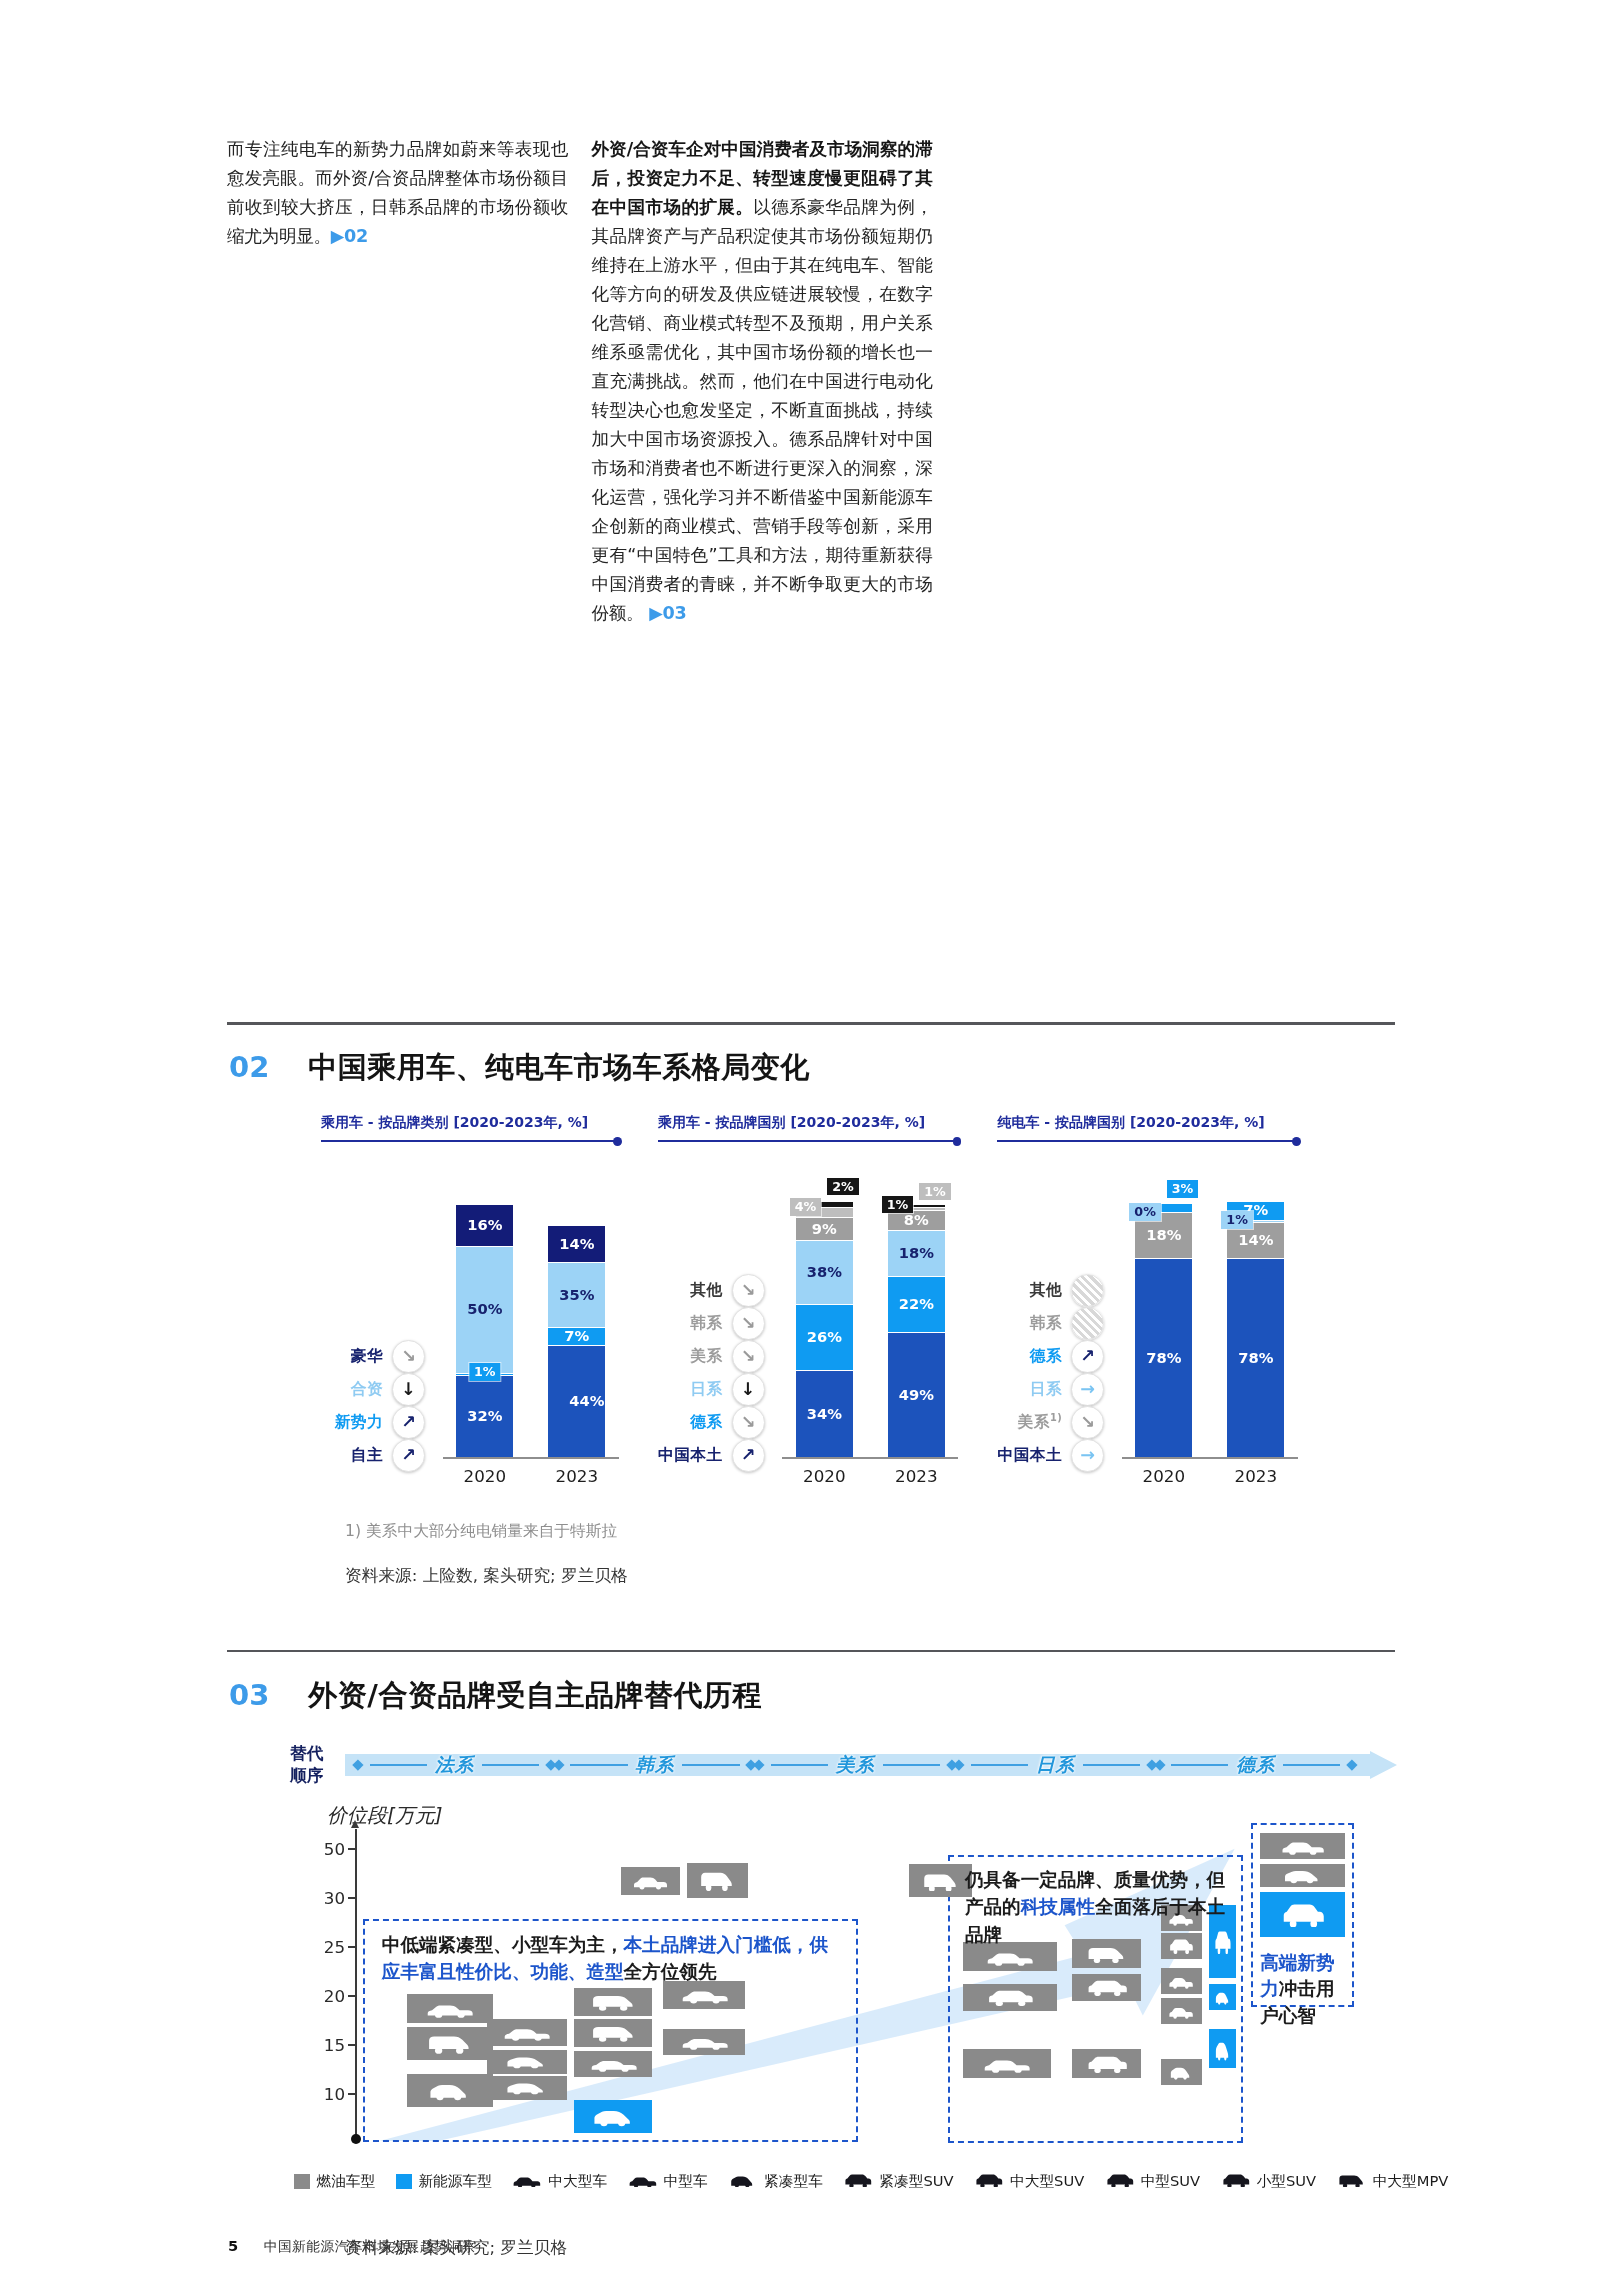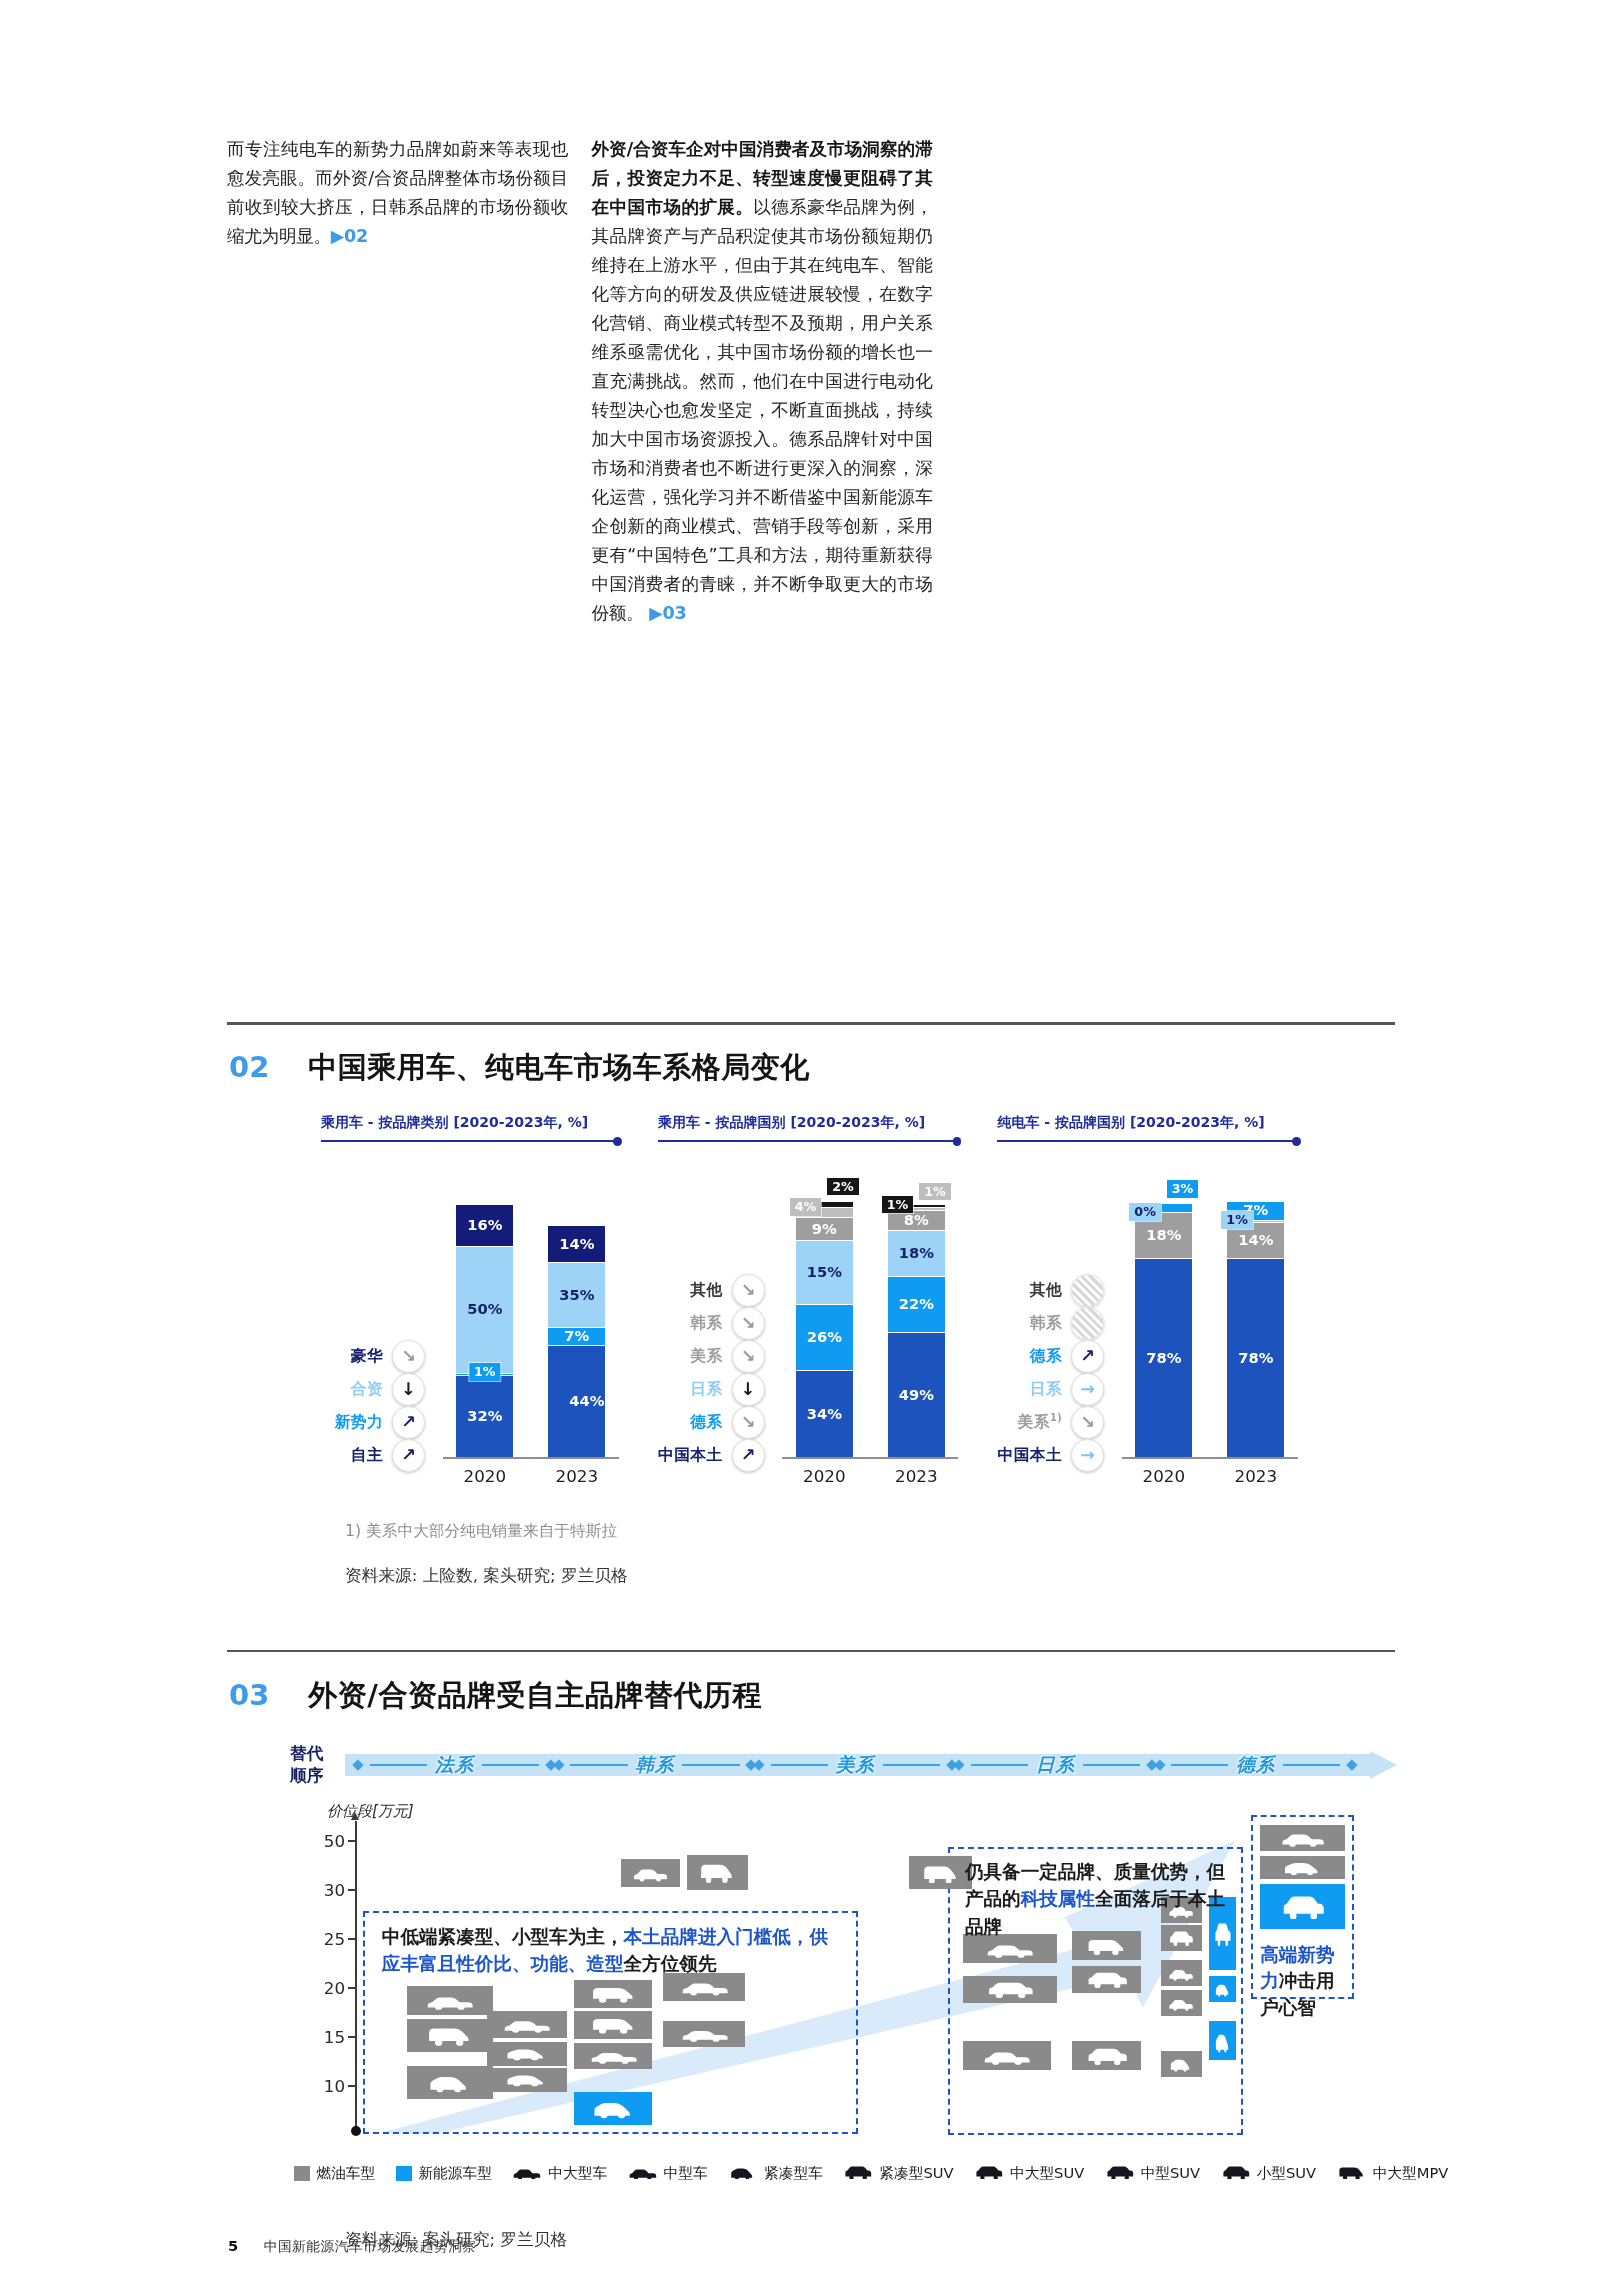--- a/index.html
+++ b/index.html
@@ -55,21 +55,21 @@
   .tl-row{display:flex;align-items:center;gap:15.7px;}
   .tl-label{width:39px;font-size:16.7px;font-weight:700;color:#14205F;line-height:21.6px;}
   .tl{flex:1;position:relative;height:29px;display:flex;align-items:center;}
   .tl-band{position:absolute;left:0;right:23.5px;top:3.9px;bottom:3.9px;background:#C5E3F7;}
   .tl-head{position:absolute;right:-2px;top:50%;transform:translateY(-50%);width:0;height:0;border-left:27.4px solid #C5E3F7;border-top:14.7px solid transparent;border-bottom:14.7px solid transparent;}
   .tl-segs{position:relative;display:flex;flex:1;z-index:2;padding:0 39px 0 9.8px;align-items:center;}
   .tl-seg{flex:1;display:flex;align-items:center;gap:7.8px;}
   .tl-dia{width:7.8px;height:7.8px;background:#3FA0E2;transform:rotate(45deg);flex:0 0 auto;}
   .tl-line{flex:1;height:2.5px;background:#3FA0E2;}
   .tl-name{font-size:18.6px;font-weight:700;font-style:italic;color:#2196DB;text-shadow:0 0 2.9px #fff,0 0 2.9px #fff;letter-spacing:1px;}
-  .ylab{font-size:15px;font-style:italic;color:#2a2a2a;margin:15.7px 0 7.8px 37px;}
+  .ylab{font-size:20px;font-style:italic;color:#2a2a2a;margin:15.7px 0 7.8px 37px;}
   .plot{position:relative;height:306px;margin-left:65px;margin-right:9.8px;}
   .bg-arrow{position:absolute;inset:0;width:100%;height:100%;z-index:1;}
   .yaxis{position:absolute;left:0;top:-7.8px;bottom:3.9px;width:2px;background:#3a3a3a;z-index:2;}
   .yaxis::before{content:"";position:absolute;top:-8.8px;left:-3.9px;border-left:4.9px solid transparent;border-right:4.9px solid transparent;border-bottom:8.8px solid #3a3a3a;}
   .yaxis::after{content:"";position:absolute;bottom:-4.9px;left:-3.9px;width:9.8px;height:9.8px;border-radius:50%;background:#111;}
   .tick{position:absolute;left:-47px;width:37px;text-align:right;font-size:16.7px;color:#2a2a2a;transform:translateY(-50%);z-index:2;}
   .tick-mark{position:absolute;left:-6.9px;width:6.9px;height:2px;background:#3a3a3a;transform:translateY(-50%);z-index:2;}
   .dashed{position:absolute;border:2.9px dashed var(--annblue);z-index:2;box-sizing:border-box;}
   .ann{position:absolute;z-index:5;font-size:18.6px;font-weight:700;line-height:27.4px;color:#1b1b1b;}
   .run-blue{color:var(--annblue);}
@@ -228,21 +228,21 @@
                   <div class="bar">
                     <span class="chip" style="background: rgb(22, 22, 22); color: rgb(255, 255, 255); right: -5.9px; top: -24.5px;">2%</span>
                     <span class="chip" style="background: rgb(190, 190, 190); color: rgb(255, 255, 255); left: -5.9px; top: -3.7px;">4%</span>
                     <div class="bar-stack">
                       <div class="seg" style="height: 5.1px; background: rgb(22, 22, 22);"></div>
                       <div class="seg" style="height: 10.2px; background: rgb(190, 190, 190);"></div>
                       <div class="seg" style="height: 23px; background: rgb(158, 158, 158);">
                         <span class="seg-label" style="color: rgb(255, 255, 255);">9%</span>
                       </div>
                       <div class="seg" style="height: 64px; background: rgb(156, 211, 246);">
-                        <span class="seg-label" style="color: rgb(23, 34, 110);">15%</span>
+                        <span class="seg-label" style="color: rgb(23, 34, 110);">38%</span>
                       </div>
                       <div class="seg" style="height: 66px; background: rgb(15, 155, 242);">
                         <span class="seg-label" style="color: rgb(255, 255, 255);">26%</span>
                       </div>
                       <div class="seg" style="height: 87px; background: rgb(28, 83, 188);">
                         <span class="seg-label" style="color: rgb(255, 255, 255);">34%</span>
                       </div>
                     </div>
                   </div>
                   <div class="bar">

